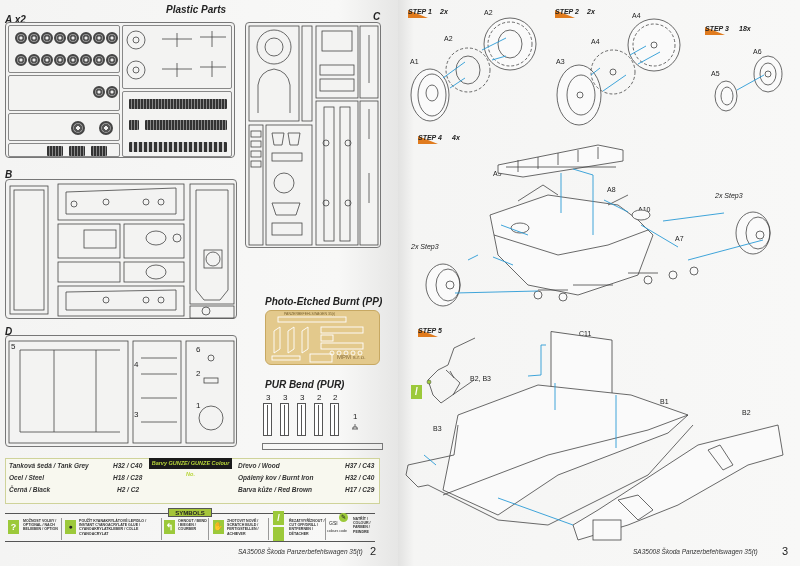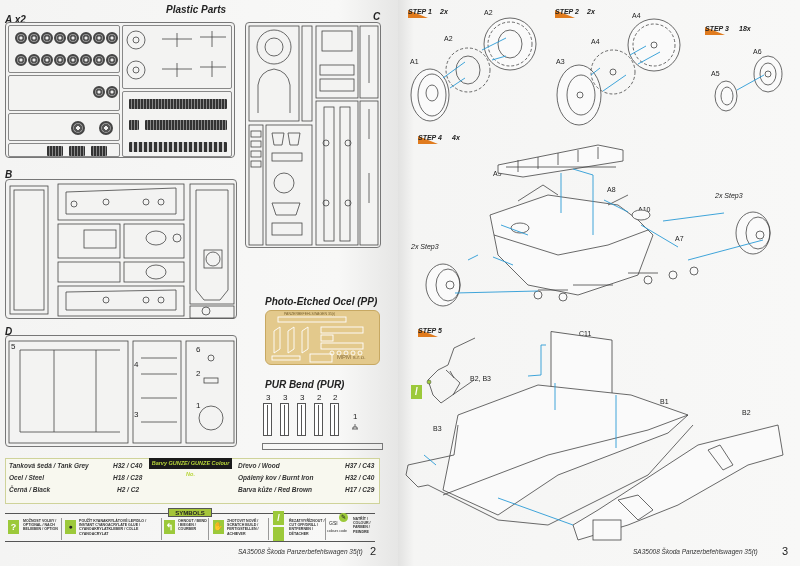--- a/index.html
+++ b/index.html
@@ -160,21 +160,21 @@
         <rect class="ln" x="5" y="138" width="10" height="6"></rect>
       <rect class="ln" x="20" y="102" width="46" height="120"></rect>
         <path class="ln" d="M26 110 h12 l-2 12 h-8 Z M42 110 h12 l-2 12 h-8 Z"></path>
         <rect class="ln" x="26" y="130" width="30" height="8"></rect>
         <circle class="ln" cx="38" cy="160" r="10"></circle>
         <path class="ln" d="M26 180 h28 l-4 12 h-20 Z"></path>
         <rect class="ln" x="26" y="200" width="30" height="12"></rect>
     </svg>
   </div>
 
-  <div class="abs title" style="left:265px;top:296px;">Photo-Etched Ocel (PP)</div>
+  <div class="abs title" style="left:265px;top:296px;">Photo-Etched Burnt (PP)</div>
   <div class="pe-fret" style="left:265px;top:310px;width:115px;height:55px;">
     <div class="abs" style="left:18px;top:1px;font-size:3.5px;color:#7a6330;">PANZERBEFEHLSWAGEN 35(t)</div>
     <svg class="drawing" style="left:0;top:0" width="115" height="55">
       <g stroke="#fff" stroke-width="0.9" fill="none">
         <rect x="12" y="6" width="68" height="5"></rect>
         <path d="M8 20 l6 -4 v22 l-6 4 Z M22 20 l6 -4 v22 l-6 4 Z M36 20 l6 -4 v22 l-6 4 Z"></path>
         <rect x="55" y="16" width="42" height="6"></rect>
           <rect x="55" y="24" width="12" height="6"></rect>
           <rect x="55" y="32" width="42" height="6"></rect>
         <circle cx="66" cy="42" r="2"></circle>

